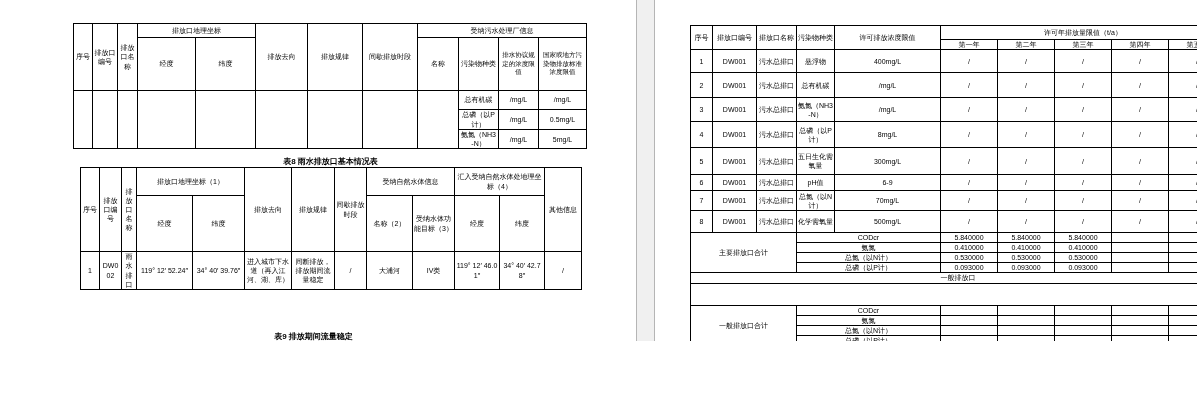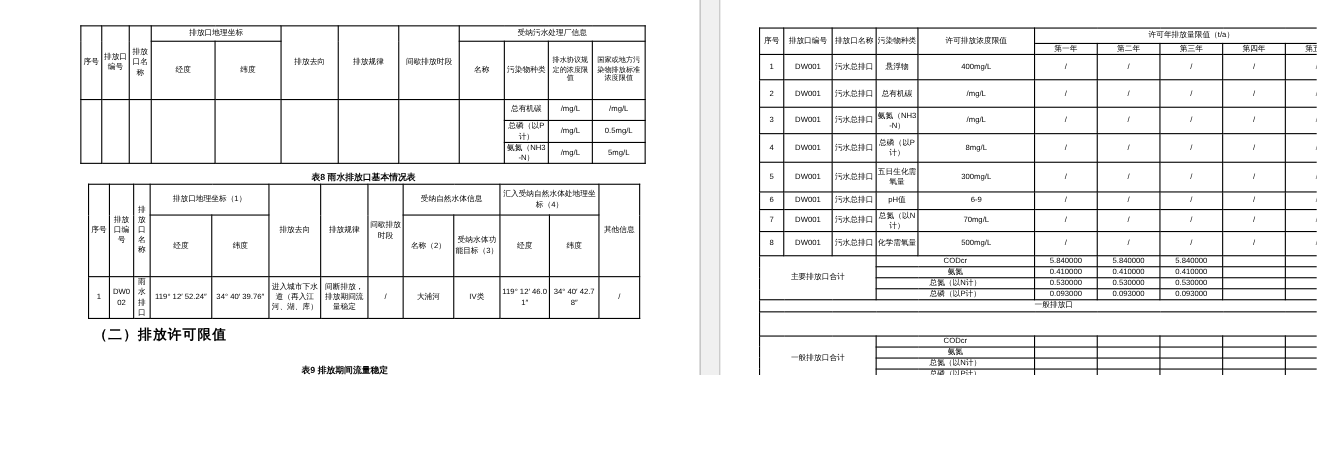--- a/index.html
+++ b/index.html
@@ -142,21 +142,20 @@
         <td>/</td>
         <td>大浦河</td>
         <td>IV类</td>
         <td>119° 12′ 46.01″</td>
         <td>34° 40′ 42.78″</td>
         <td>/</td>
       </tr>
     </tbody>
       </table>
 
-    <div class="heading" style="left:45px; top:296px;">（二）排放许可限值</div>
 
     <div class="tbl-title" style="left:29px; top:331px; width:489px;">表9 排放期间流量稳定</div>
 
     <table class="t9">
       <colgroup>
         <col style="width:15px">
           <col style="width:36px">
           <col style="width:36px">
           <col style="width:36px">
         <col style="width:73px">

